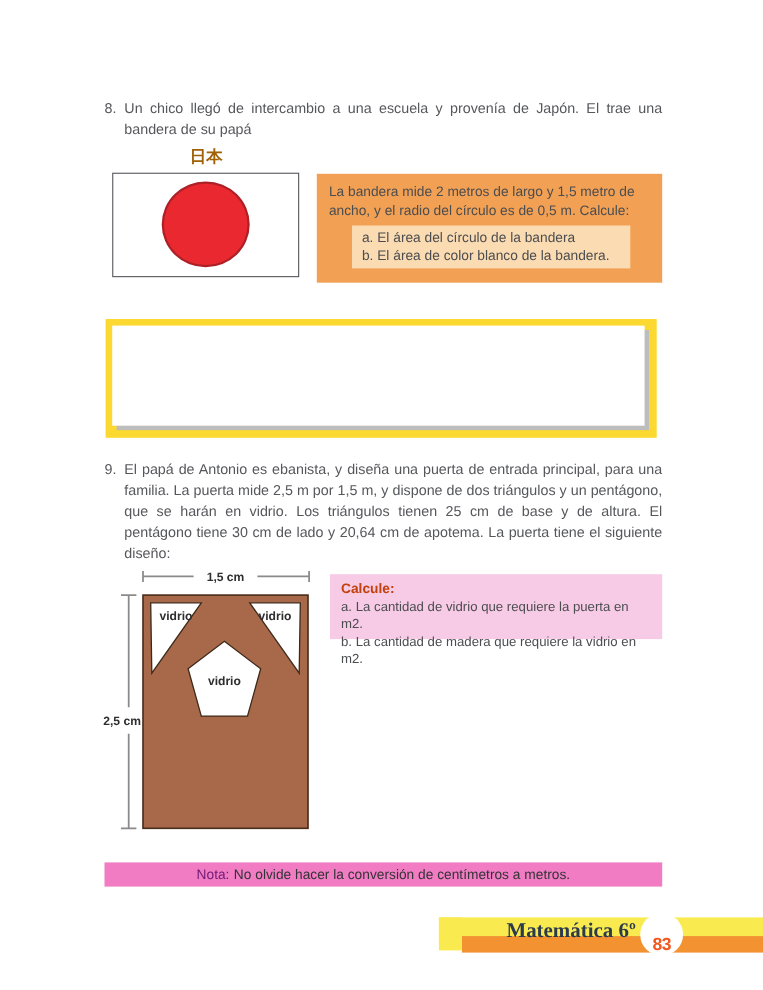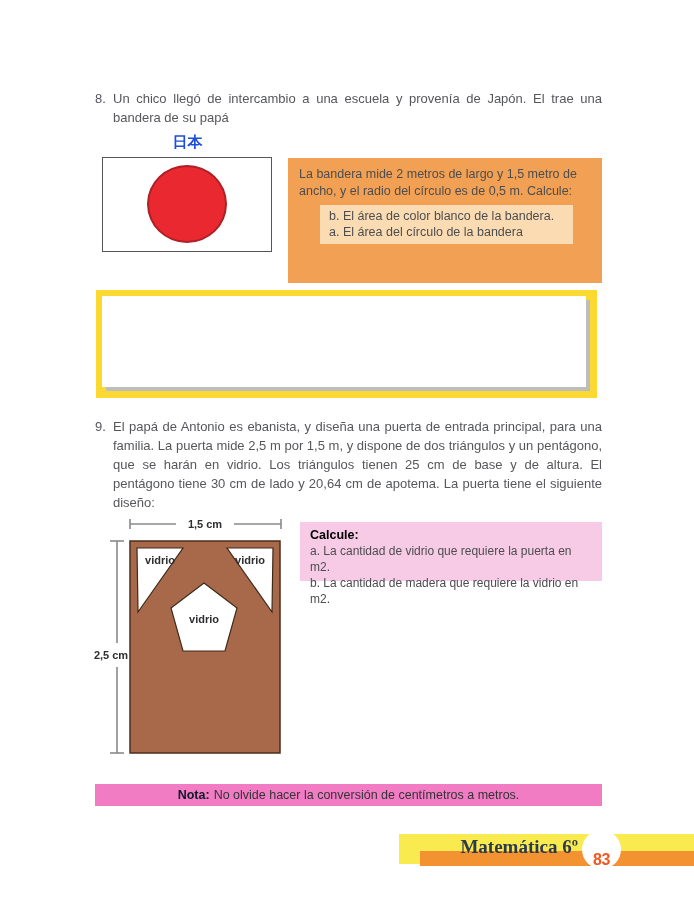--- a/index.html
+++ b/index.html
@@ -12,30 +12,30 @@
   }
   
   .problem { position:absolute; display:flex; width:507px; font-size:13px; line-height:19px; }
   .problem .num { flex:0 0 18px; }
   .problem .ptext { flex:1; text-align:justify; }
   .p8 { left:95px; top:89px; }
   .p9 { left:95px; top:417px; }
 
   
   .jp-top { position:absolute; left:102px; top:133px; width:171px; text-align:center;
-            font-weight:bold; font-size:15px; color:#1d4ed8; }
+            font-weight:bold; font-size:15px; color:#a16207; }
   .flag  { position:absolute; left:102px; top:157px; width:170px; height:95px;
            background:#ffffff; border:1px solid #55565a; }
   .flag-circle { position:absolute; left:44px; top:7px; width:80px; height:78px;
            border-radius:50%; background:#ea2830; border:2px solid #ad2026; }
   .jp-bottom { position:absolute; left:102px; top:255px; width:171px; text-align:center;
            font-weight:bold; font-size:15px; color:#1c1c1c; }
 
   
-  .infobox { position:absolute; left:288px; top:158px; width:314px; height:125px;
+  .infobox { position:absolute; left:288px; top:158px; width:314px; height:99px;
              background:#f2a154; padding:8px 11px; font-size:12.5px; line-height:16.5px;
              color:#4c4d50; }
   .infobox-inner { margin:6px 0 0 21px; width:253px; background:#fbdcb2;
              padding:3px 9px 4px 9px; line-height:16px; }
 
   
   .answerbox { position:absolute; left:96px; top:290px; width:501px; height:108px;
              background:#fbd930; padding:6px 11px 11px 6px; }
   .answerbox-inner { width:100%; height:100%; background:#ffffff;
              box-shadow:4px 4px 0 #bdbdbd; }
@@ -43,27 +43,27 @@
   
   .door-fig { position:absolute; left:90px; top:515px; }
   .door-fig text { font-family:"Liberation Sans","DejaVu Sans",sans-serif;
              font-weight:bold; fill:#2e2e31; }
   .dim { stroke:#8a8a8a; stroke-width:1.6; }
 
   
   .calcbox { position:absolute; left:300px; top:522px; width:302px; height:59px;
              background:#f7cbe6; padding:5px 10px; font-size:12px; line-height:16px;
              color:#4c4d50; }
-  .calc-title { font-weight:bold; font-size:12.5px; color:#000000; }
+  .calc-title { font-weight:bold; font-size:12.5px; color:#c2410c; }
 
   
   .notebar { position:absolute; left:95px; top:784px; width:507px; height:22px;
              background:#f17cc3; text-align:center; font-size:12.5px; line-height:22px;
              color:#333336; }
-  .notebar .b { font-weight:bold; color:#0f172a; margin-right:4px; }
+  .notebar .b { font-weight:normal; color:#701a75; margin-right:4px; }
 
   
   .footer-yellow      { position:absolute; left:399px; top:834px; width:295px; height:22px; background:#f9eb4f; }
   .footer-yellow-stub { position:absolute; left:399px; top:834px; width:21px;  height:30px; background:#f9eb4f; }
   .footer-orange      { position:absolute; left:420px; top:851px; width:274px; height:15px; background:#f39231; }
   .footer-title { position:absolute; right:116px; top:836px; font-family:"Liberation Serif","DejaVu Serif",serif;
              font-weight:bold; font-size:19px; color:#2c3a4d; z-index:3; }
   .page-circle { position:absolute; left:582px; top:830px; width:39px; height:39px;
              border-radius:50%; background:#ffffff; z-index:2;
              display:flex; align-items:flex-end; justify-content:center; }
@@ -80,22 +80,22 @@
   </section>
 
   <div class="jp-top">日本</div>
   <div class="flag">
     <div class="flag-circle"></div>
   </div>
 
   <div class="infobox">
     <p>La bandera mide 2 metros de largo y 1,5 metro de ancho, y el radio del círculo es de 0,5 m. Calcule:</p>
     <div class="infobox-inner">
+      <div>a. El área del círculo de la bandera</div>
       <div>b. El área de color blanco de la bandera.</div>
-      <div>a. El área del círculo de la bandera</div>
     </div>
   </div>
 
   <div class="answerbox">
     <div class="answerbox-inner"></div>
   </div>
 
   <section class="problem p9">
     <span class="num">9.</span>
     <p class="ptext">El papá de Antonio es ebanista, y diseña una puerta de entrada principal, para una familia. La puerta mide 2,5 m por 1,5 m, y dispone de dos triángulos y un pentágono, que se harán en vidrio. Los triángulos tienen 25 cm de base y de altura. El pentágono tiene 30 cm de lado y 20,64 cm de apotema. La puerta tiene el siguiente diseño:</p>

